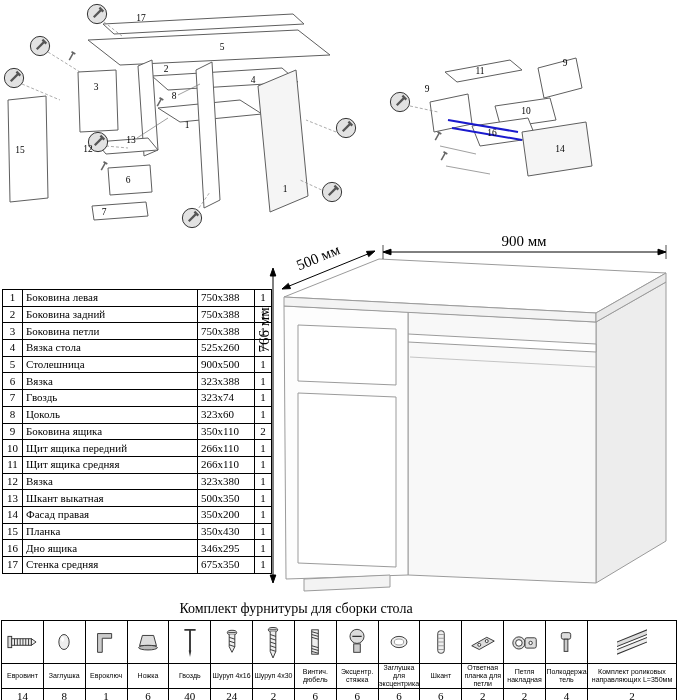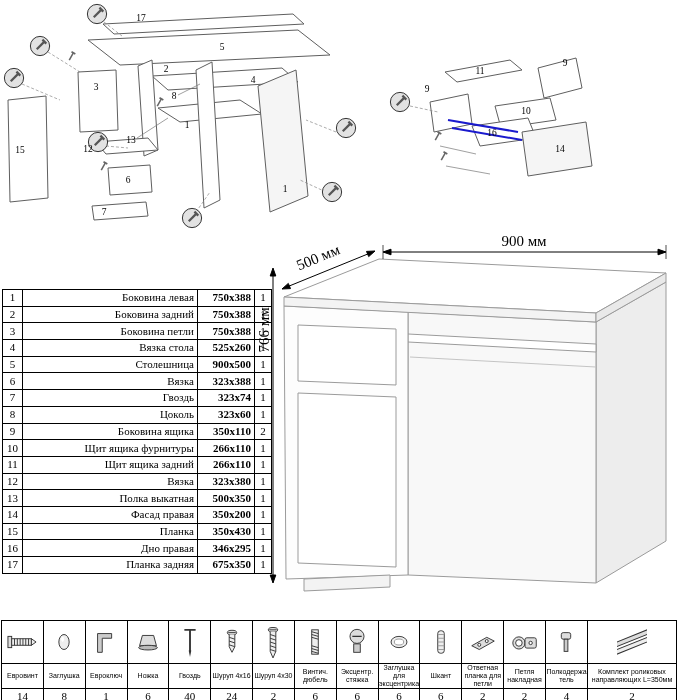--- a/index.html
+++ b/index.html
@@ -5,22 +5,22 @@
   html,body{margin:0;padding:0;}
   body{width:678px;height:700px;background:#fff;font-family:"Liberation Sans",sans-serif;}
   .sheet{position:relative;width:678px;height:700px;background:#fff;overflow:hidden;}
   svg.layer{position:absolute;}
 
   
   .parts-table{position:absolute;left:2px;top:289px;border-collapse:collapse;
     font-family:"Liberation Serif",serif;font-size:11px;color:#000;}
   .parts-table td{border:1px solid #000;height:15.7px;line-height:1;padding:0 3px;white-space:nowrap;}
   .c-num{width:13px;text-align:center;padding:0 1px;}
-  .c-name{width:168px;text-align:right;}
-  .c-size{width:50px;text-align:right;font-weight:bold;}
+  .c-name{width:168px;}
+  .c-size{width:50px;text-align:left;}
   .c-qty{width:10px;text-align:center;}
 
   
   .hw-title{position:absolute;left:0;top:601px;width:592px;text-align:center;
     font-family:"Liberation Serif",serif;font-size:14px;color:#000;}
   .hw-table{position:absolute;left:1px;top:620px;width:676px;border-collapse:collapse;table-layout:fixed;}
   .hw-table td{border:1px solid #000;text-align:center;vertical-align:middle;overflow:hidden;padding:0;}
   .hw-icon-cell{height:42px;}
   .hw-icon{width:30px;height:38px;vertical-align:middle;}
   .hw-name-cell{height:20px;font-family:"Liberation Sans",sans-serif;font-size:7px;line-height:1.15;padding:1px;word-wrap:break-word;}
@@ -296,69 +296,70 @@
           <td class="c-qty">1</td>
         </tr>
         <tr>
           <td class="c-num">9</td>
           <td class="c-name">Боковина ящика</td>
           <td class="c-size">350x110</td>
           <td class="c-qty">2</td>
         </tr>
         <tr>
           <td class="c-num">10</td>
-          <td class="c-name">Щит ящика фурнитуры</td>
+          <td class="c-name">Щит ящика передний</td>
           <td class="c-size">266x110</td>
           <td class="c-qty">1</td>
         </tr>
         <tr>
           <td class="c-num">11</td>
-          <td class="c-name">Щит ящика задний</td>
+          <td class="c-name">Щит ящика средняя</td>
           <td class="c-size">266x110</td>
           <td class="c-qty">1</td>
         </tr>
         <tr>
           <td class="c-num">12</td>
           <td class="c-name">Вязка</td>
           <td class="c-size">323x380</td>
           <td class="c-qty">1</td>
         </tr>
         <tr>
           <td class="c-num">13</td>
-          <td class="c-name">Полка выкатная</td>
+          <td class="c-name">Шкант выкатная</td>
           <td class="c-size">500x350</td>
           <td class="c-qty">1</td>
         </tr>
         <tr>
           <td class="c-num">14</td>
           <td class="c-name">Фасад правая</td>
           <td class="c-size">350x200</td>
           <td class="c-qty">1</td>
         </tr>
         <tr>
           <td class="c-num">15</td>
           <td class="c-name">Планка</td>
           <td class="c-size">350x430</td>
           <td class="c-qty">1</td>
         </tr>
         <tr>
           <td class="c-num">16</td>
-          <td class="c-name">Дно правая</td>
+          <td class="c-name">Дно ящика</td>
           <td class="c-size">346x295</td>
           <td class="c-qty">1</td>
         </tr>
         <tr>
           <td class="c-num">17</td>
-          <td class="c-name">Планка задняя</td>
+          <td class="c-name">Стенка средняя</td>
           <td class="c-size">675x350</td>
           <td class="c-qty">1</td>
         </tr>
       </tbody>
   </table>
 
+  <div class="hw-title">Комплект фурнитуры для сборки стола</div>
   <table class="hw-table">
     <tbody>
       <tr>
           <td class="hw-icon-cell"><svg class="hw-icon" viewBox="0 0 32 40">
               <use href="#confirmat-screw-icon"></use>
             </svg></td>
           <td class="hw-icon-cell"><svg class="hw-icon" viewBox="0 0 32 40">
               <use href="#plug-cap-icon"></use>
             </svg></td>
           <td class="hw-icon-cell"><svg class="hw-icon" viewBox="0 0 32 40">

